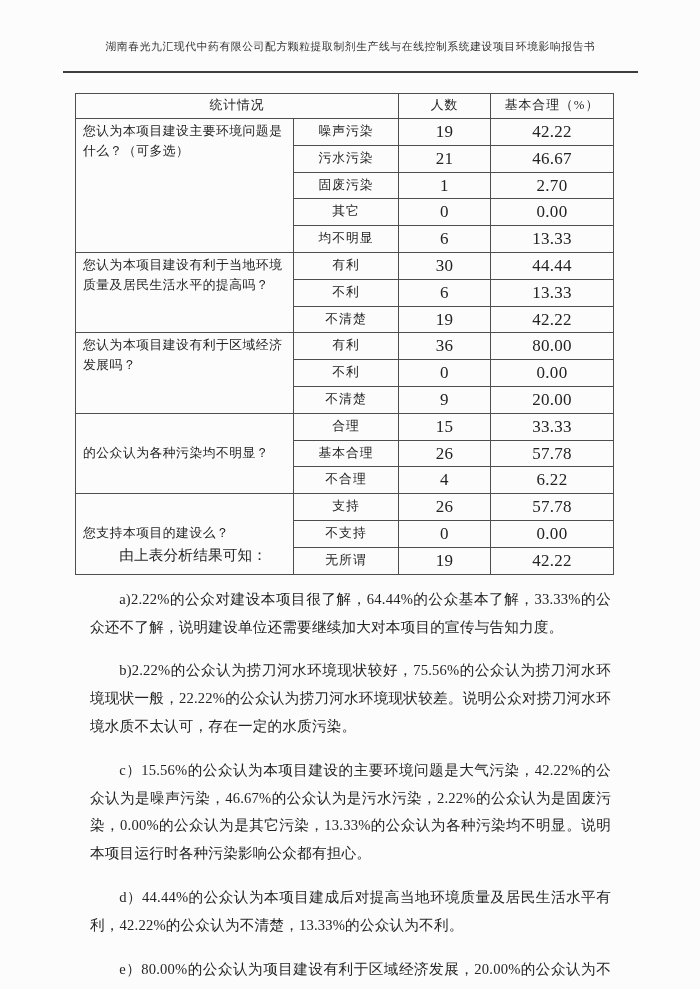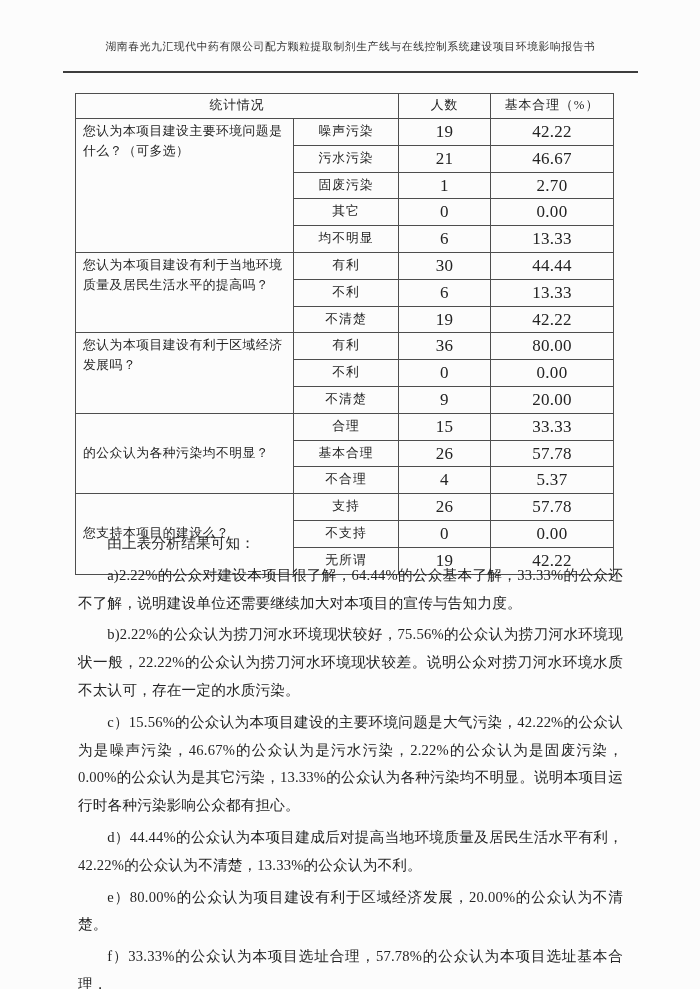--- a/index.html
+++ b/index.html
@@ -73,21 +73,21 @@
   .analysis {
     position: absolute;
     top: 526px; left: 74px;
     width: 553px;
     font-size: 14.6px;
     line-height: 27.8px;
     text-align: justify;
     color: #242424;
     letter-spacing: 0.2px;
   }
-  .analysis p { margin: 4px; text-indent: 2em; }
+  .analysis p { margin: 16px; text-indent: 2em; }
 
   
   .page-number {
     position: absolute;
     top: 922px; left: 0; right: 0;
     text-align: center;
     font-size: 11.5px;
     color: #333;
   }
 </style>
@@ -182,21 +182,21 @@
         <td class="num">33.33</td>
       </tr>
       <tr>
         <td class="opt">基本合理</td>
         <td class="num">26</td>
         <td class="num">57.78</td>
       </tr>
       <tr>
         <td class="opt">不合理</td>
         <td class="num">4</td>
-        <td class="num">5.37</td>
+        <td class="num">6.22</td>
       </tr>
 
       <tr>
         <td class="q mid" rowspan="3">您支持本项目的建设么？</td>
         <td class="opt">支持</td>
         <td class="num">26</td>
         <td class="num">57.78</td>
       </tr>
       <tr>
         <td class="opt">不支持</td>

